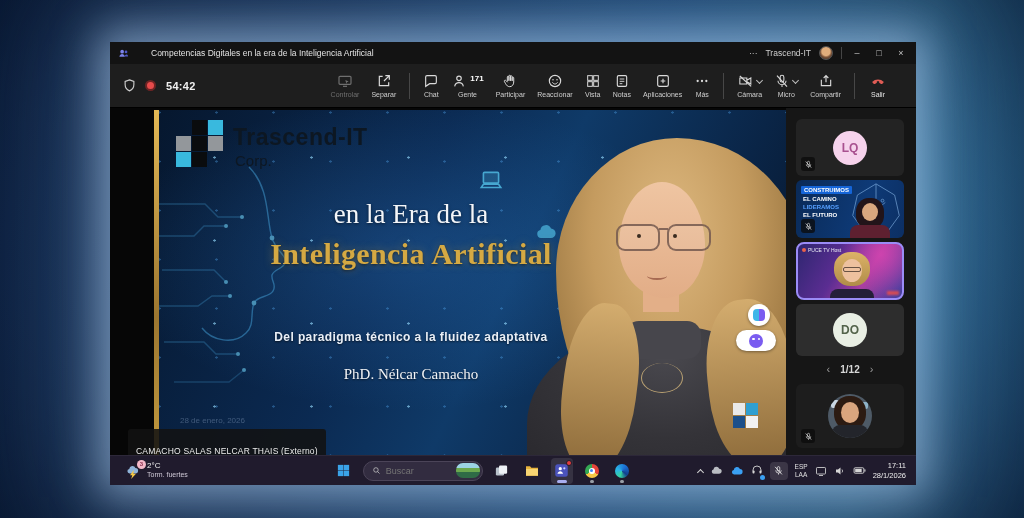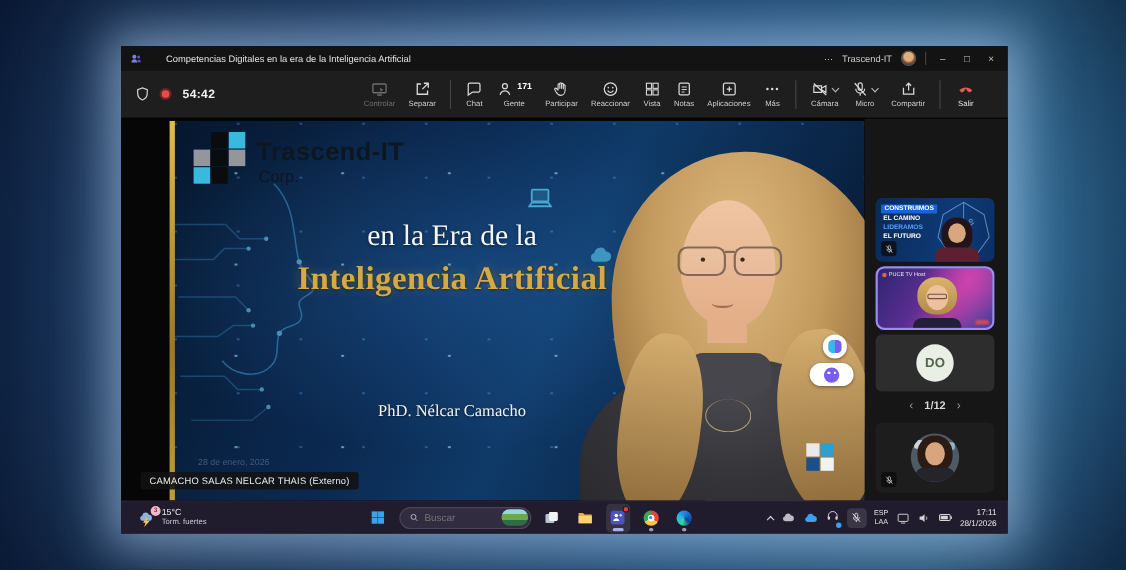--- a/index.html
+++ b/index.html
@@ -111,21 +111,21 @@
   .float-a { position:absolute; left:638px; top:196px; width:22px; height:22px; border-radius:50%; background:#fff; z-index:9;
     display:flex; align-items:center; justify-content:center; box-shadow:0 1px 3px rgba(0,0,0,.4); }
   .fa-in { width:12px; height:12px; border-radius:4px; background:conic-gradient(#7a5cf0 0 50%, #3db5e8 50% 100%); }
   .float-b { position:absolute; left:626px; top:222px; width:40px; height:21px; border-radius:11px; background:#fff; z-index:9;
     display:flex; align-items:center; justify-content:center; box-shadow:0 1px 3px rgba(0,0,0,.4); }
   .fb-in { width:14px; height:14px; border-radius:50%; background:#7a5cf0; position:relative; }
   .fb-in::before, .fb-in::after { content:''; position:absolute; top:4px; width:2.5px; height:2.5px; border-radius:50%; background:#fff; }
   .fb-in::before { left:3px; } .fb-in::after { right:3px; }
 
   .name-tag { position:absolute; left:18px; top:321px; background:rgba(18,18,18,.88); color:#ececec;
-    font-size:8.5px; padding:3px 8px; border-radius:3px; z-index:10; letter-spacing:.2px; white-space:nowrap; }
+    font-size:8.5px; padding:17px 8px; border-radius:3px; z-index:10; letter-spacing:.2px; white-space:nowrap; }
 
   
   .tile { position:absolute; left:10px; width:108px; border-radius:6px; overflow:hidden; }
   .mic-badge { position:absolute; left:5px; bottom:5px; width:14px; height:14px; border-radius:3px;
     background:rgba(12,12,12,.78); display:flex; align-items:center; justify-content:center; z-index:3; }
   .t-init { display:flex; align-items:center; justify-content:center; height:100%; }
   .init-circle { width:34px; height:34px; border-radius:50%; display:flex; align-items:center; justify-content:center;
     font-size:12px; font-weight:bold; }
   .tile1 { top:11px; height:57px; background:#232323; }
   .tile1 .init-circle { background:#f6d3ec; color:#a8518f; }
@@ -513,20 +513,21 @@
             <div class="logo-txt">
               <div class="logo-name">Trascend-IT</div>
               <div class="logo-sub">Corp.</div>
             </div>
           </div>
 
           <div class="title-wrap">
             <div class="ttl2">en la Era de la</div>
             <div class="ttl3">Inteligencia Artificial</div>
           </div>
+          <div class="subtitle">Del paradigma técnico a la fluidez adaptativa</div>
           <div class="author">PhD. Nélcar Camacho</div>
           <div class="slide-date">28 de enero, 2026</div>
 
           <div class="presenter">
             <div class="hair-back"></div>
             <div class="sweater"></div>
             <div class="collar"></div>
             <div class="strand l"></div>
             <div class="strand r"></div>
             <div class="neck"></div>
@@ -555,20 +556,30 @@
         </div>
         <div class="float-b">
           <div class="fb-in"></div>
         </div>
 
         <div class="name-tag">CAMACHO SALAS NELCAR THAIS (Externo)</div>
       </div>
 
       <div class="vtiles">
 
+        <div class="tile tile1">
+          <div class="t-init">
+              <div class="init-circle">LQ</div>
+            </div>
+          <div class="mic-badge">
+            <svg width="9" height="9" color="#e8e8e8">
+                <use href="#i-micoff"></use>
+              </svg>
+          </div>
+        </div>
 
         <div class="tile tile2">
           <svg class="lion" width="52" height="54">
               <use href="#i-lion"></use>
             </svg>
           <div class="banner-txt">
             <span class="bchip">CONSTRUIMOS</span>
             <span class="bl">EL CAMINO</span>
             <span class="bl blue">LIDERAMOS</span>
             <span class="bl">EL FUTURO</span>
@@ -630,21 +641,21 @@
         <div class="w-icon">
           <svg width="17" height="14" color="#8fb4d9">
               <use href="#i-cloud"></use>
             </svg>
           <svg width="8" height="9" viewBox="0 0 10 12" style="position:absolute; left:5px; top:7px;">
               <path d="M6 0L1 7h3l-1.5 5L9 5H5.5z" fill="#f6c945"></path>
             </svg>
           <span class="w-badge">3</span>
         </div>
         <div class="w-txt">
-          <span class="w-temp">15°C</span>
+          <span class="w-temp">2°C</span>
           <span class="w-desc">Torm. fuertes</span>
         </div>
       </div>
 
       <div class="tb-center">
         <div class="app">
           <svg width="15" height="15">
               <use href="#i-win"></use>
             </svg>
         </div>

